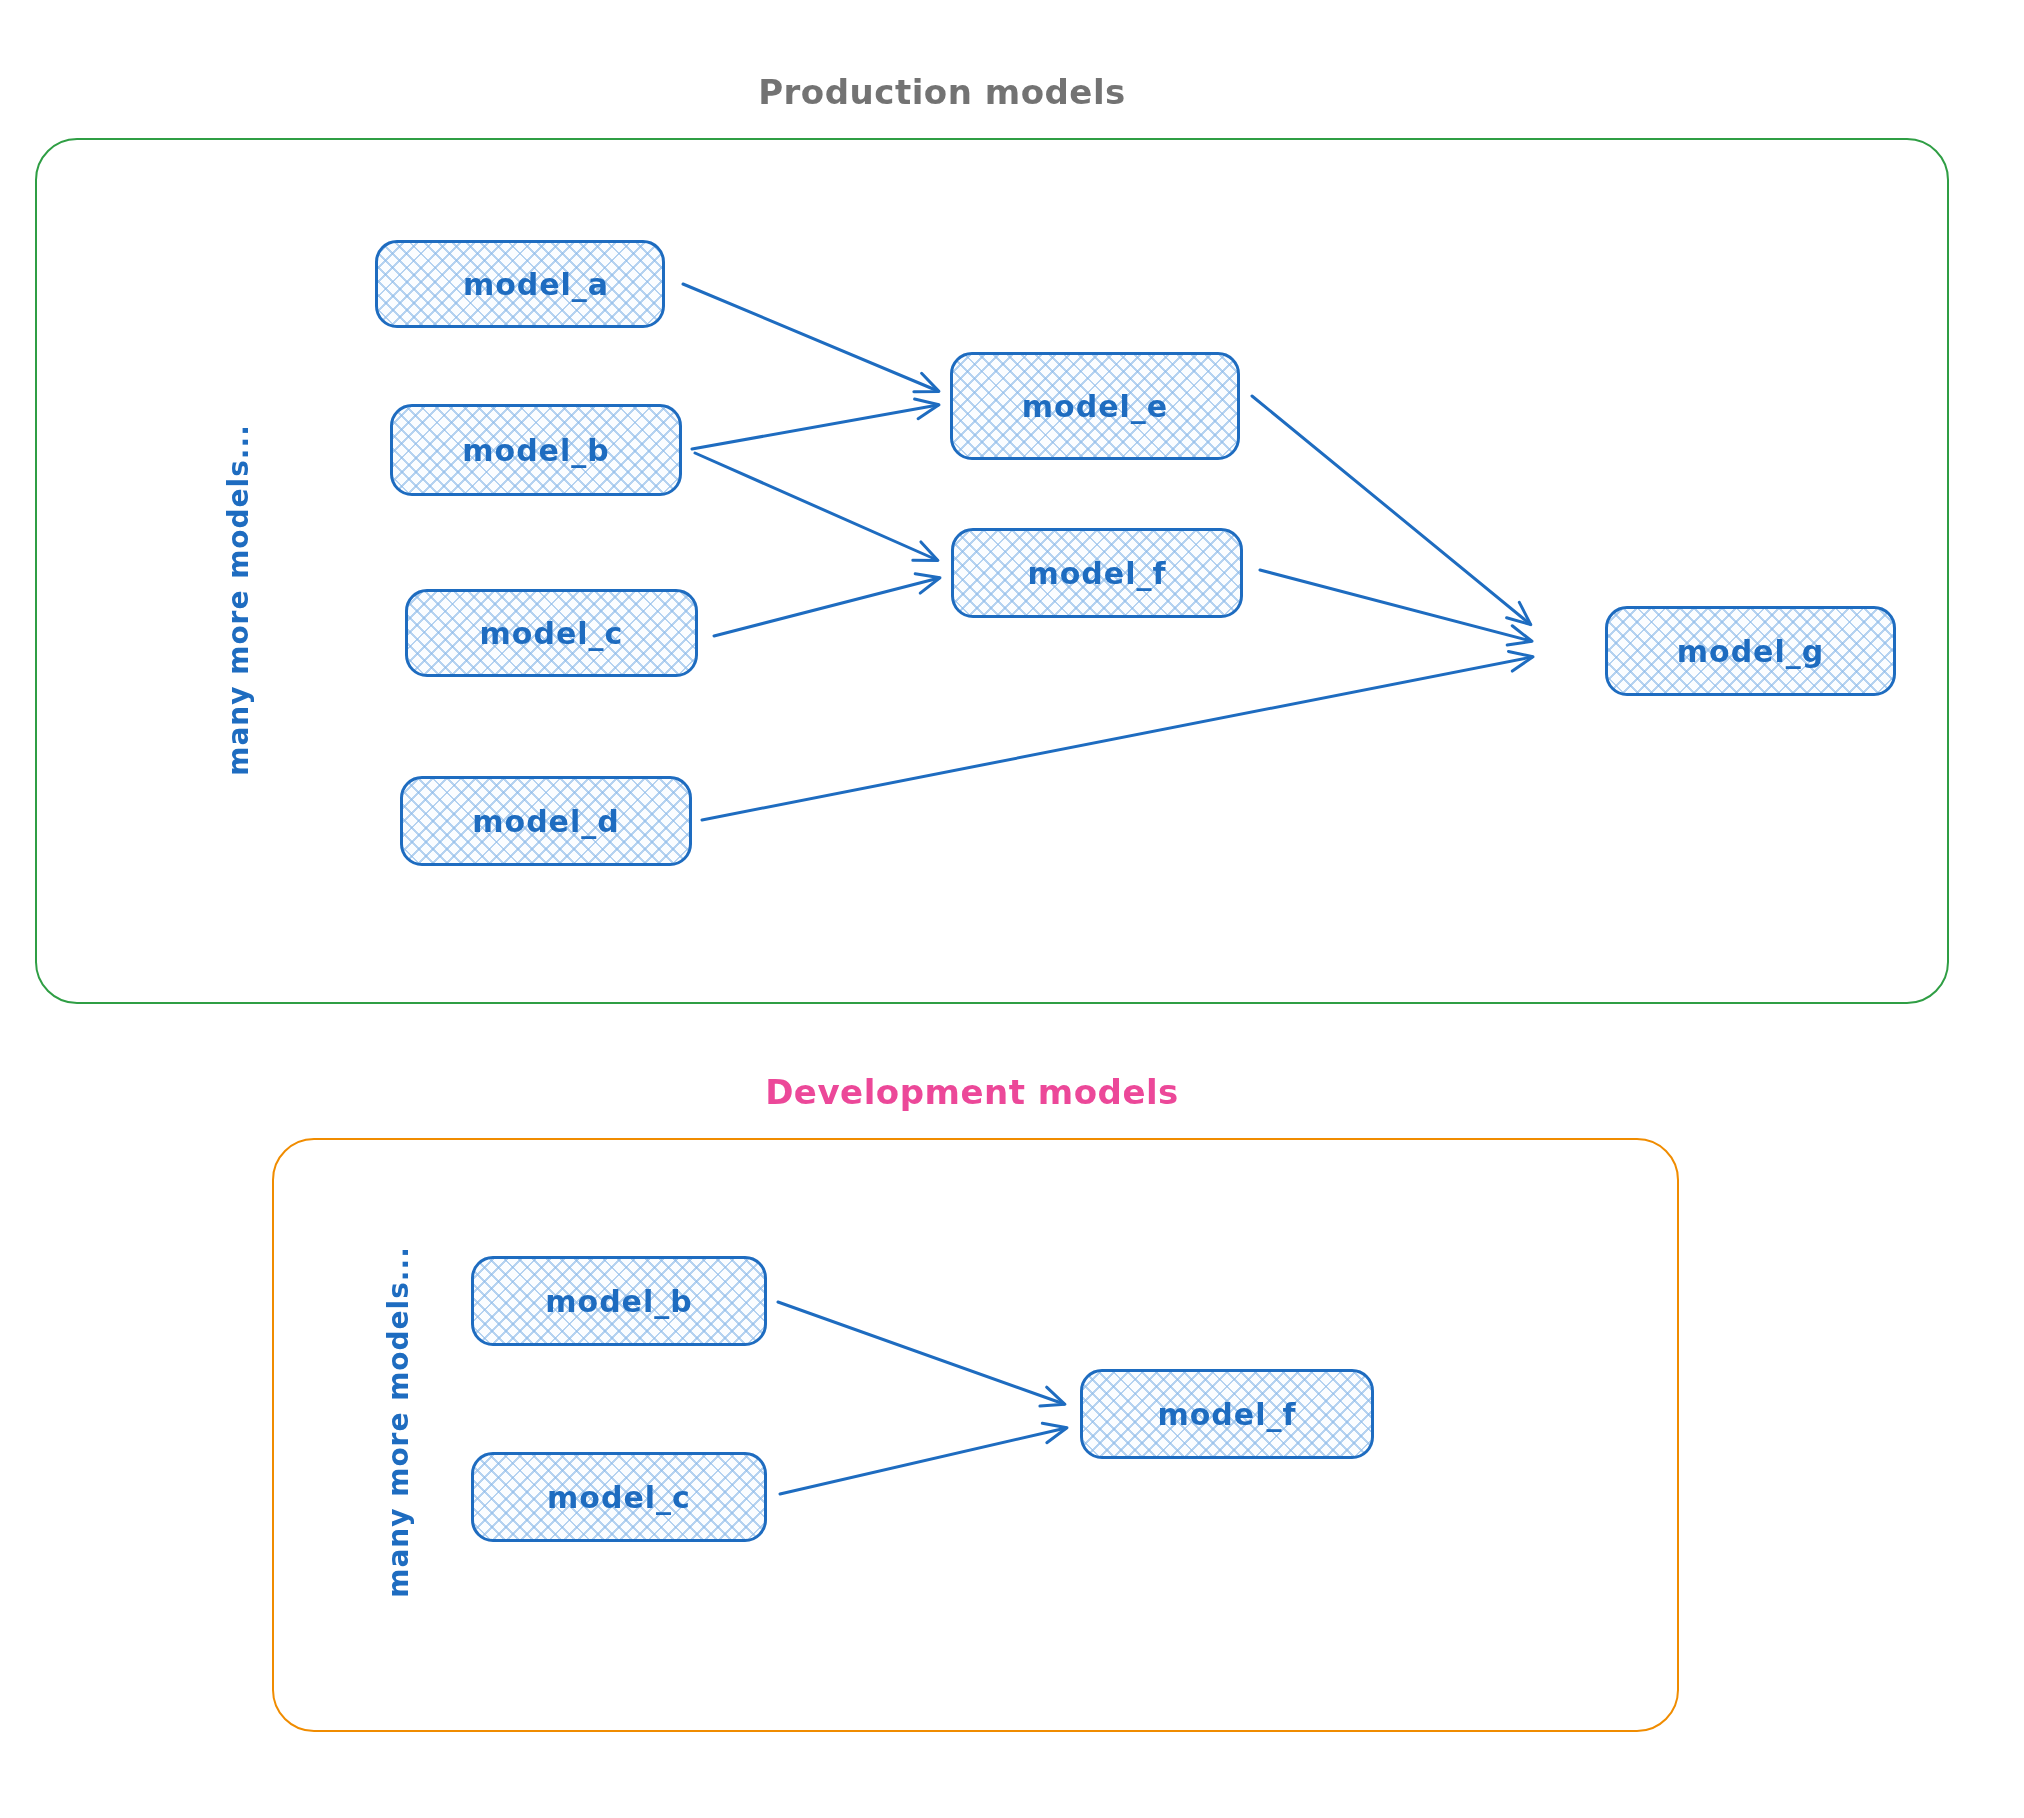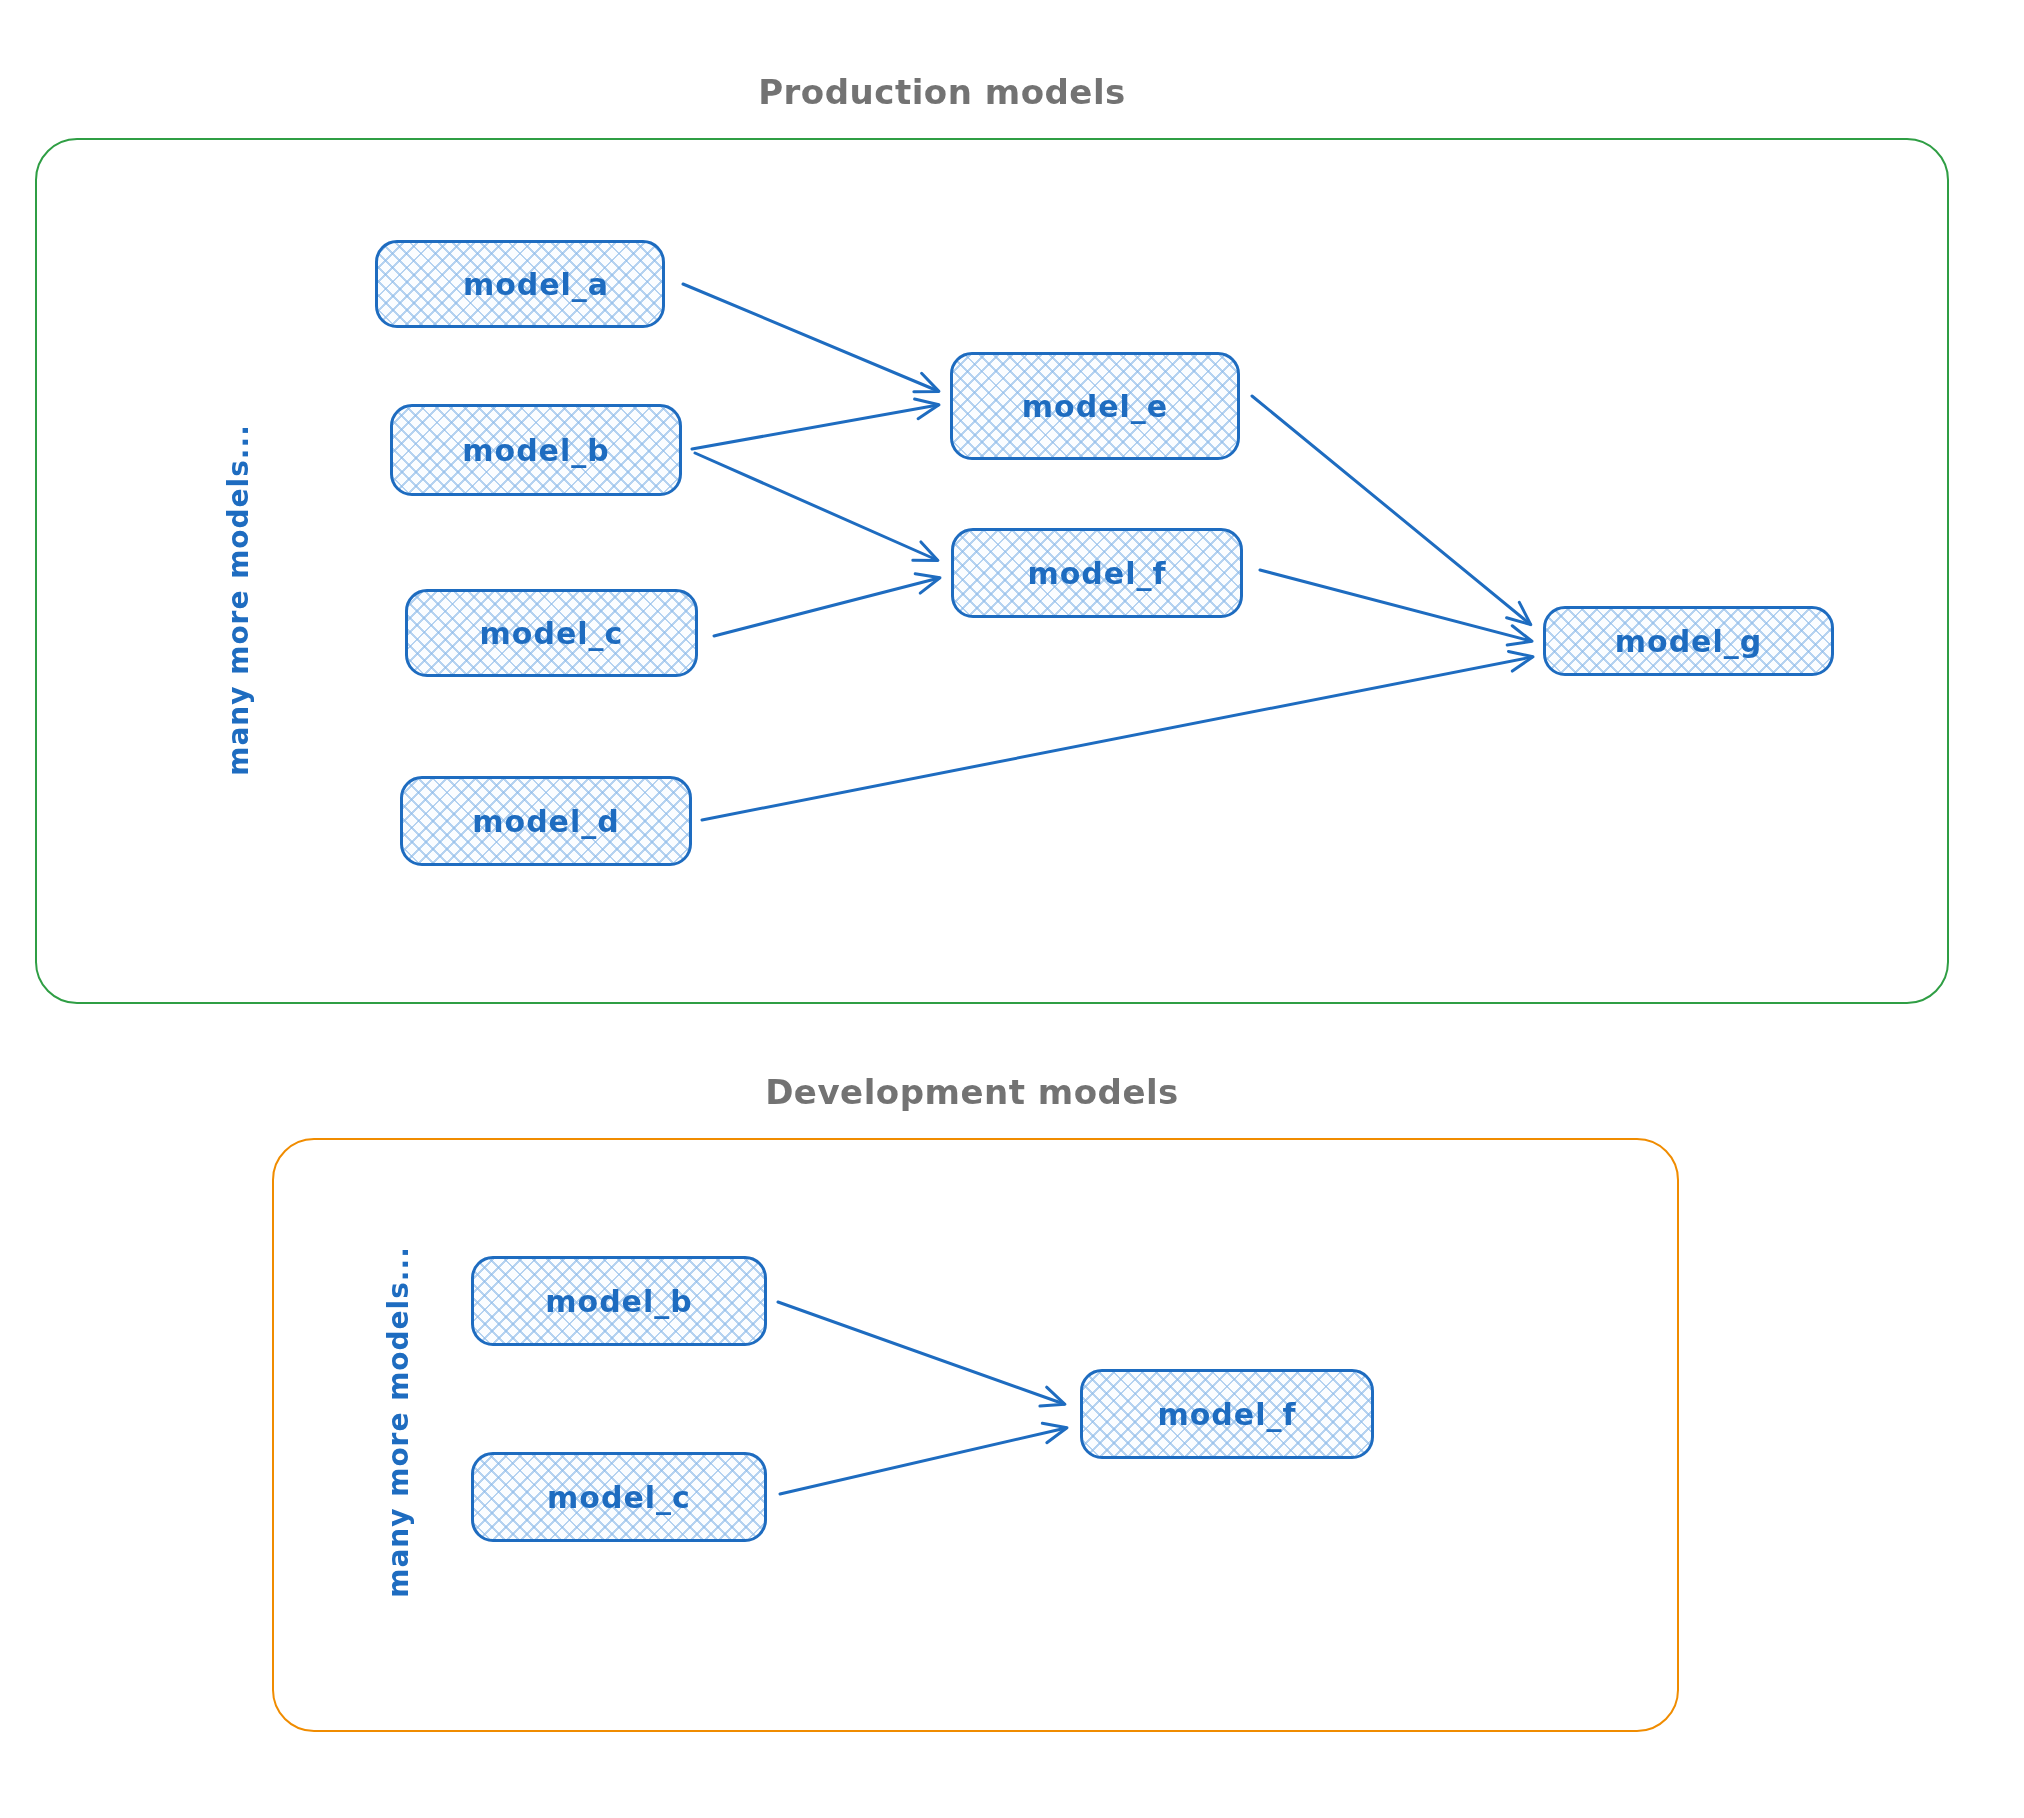--- a/index.html
+++ b/index.html
@@ -31,21 +31,21 @@
   .section-box.development { border-color: #f08c00; }
   .section-title {
     position: absolute;
     transform: translateX(-50%);
     font-size: 34px;
     font-weight: bold;
     letter-spacing: 0.5px;
     white-space: nowrap;
   }
   .section-title.production { color: #737373; }
-  .section-title.development { color: #737373; }
+  .section-title.development { color: #ec4899; }
   .node {
     position: absolute;
     box-sizing: border-box;
     border: 3px solid #1e6cc0;
     border-radius: 22px;
     display: flex;
     align-items: center;
     justify-content: center;
     color: #1e6cc0;
     font-size: 30px;
@@ -110,21 +110,21 @@
   </div>
   <div class="node" style="left:400px; top:776px; width:292px; height:90px;">
     <span>model_d</span>
   </div>
   <div class="node" style="left:950px; top:352px; width:290px; height:108px;">
     <span>model_e</span>
   </div>
   <div class="node" style="left:951px; top:528px; width:292px; height:90px;">
     <span>model_f</span>
   </div>
-  <div class="node" style="left:1543px; top:606px; width:291px; height:70px;">
+  <div class="node" style="left:1605px; top:606px; width:291px; height:90px;">
     <span>model_g</span>
   </div>
 
   <div class="node" style="left:471px; top:1256px; width:296px; height:90px;">
     <span>model_b</span>
   </div>
   <div class="node" style="left:471px; top:1452px; width:296px; height:90px;">
     <span>model_c</span>
   </div>
   <div class="node" style="left:1080px; top:1369px; width:294px; height:90px;">

